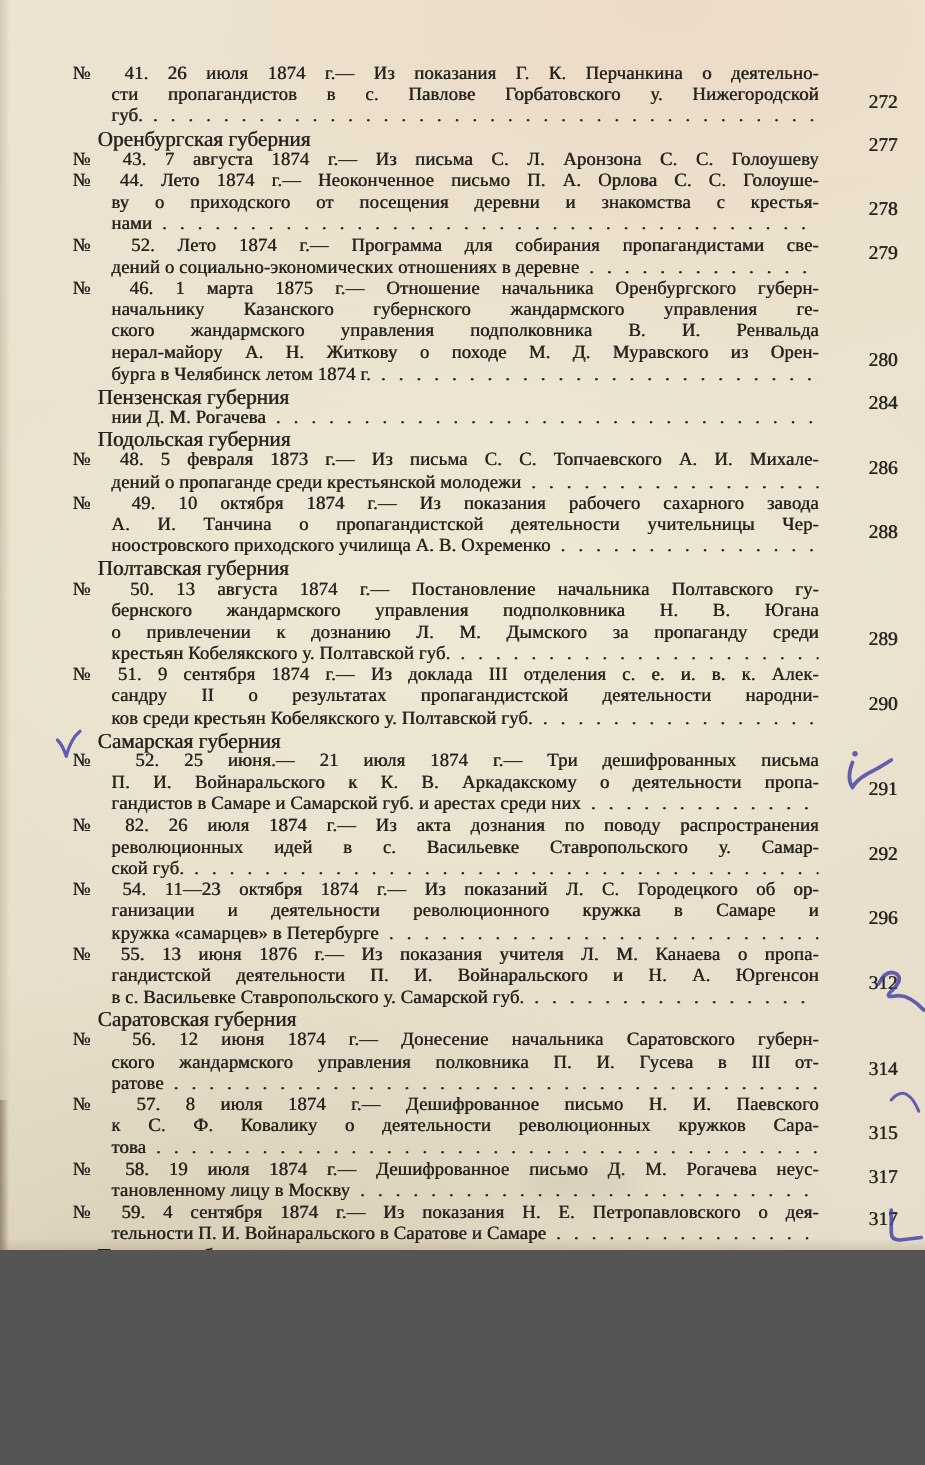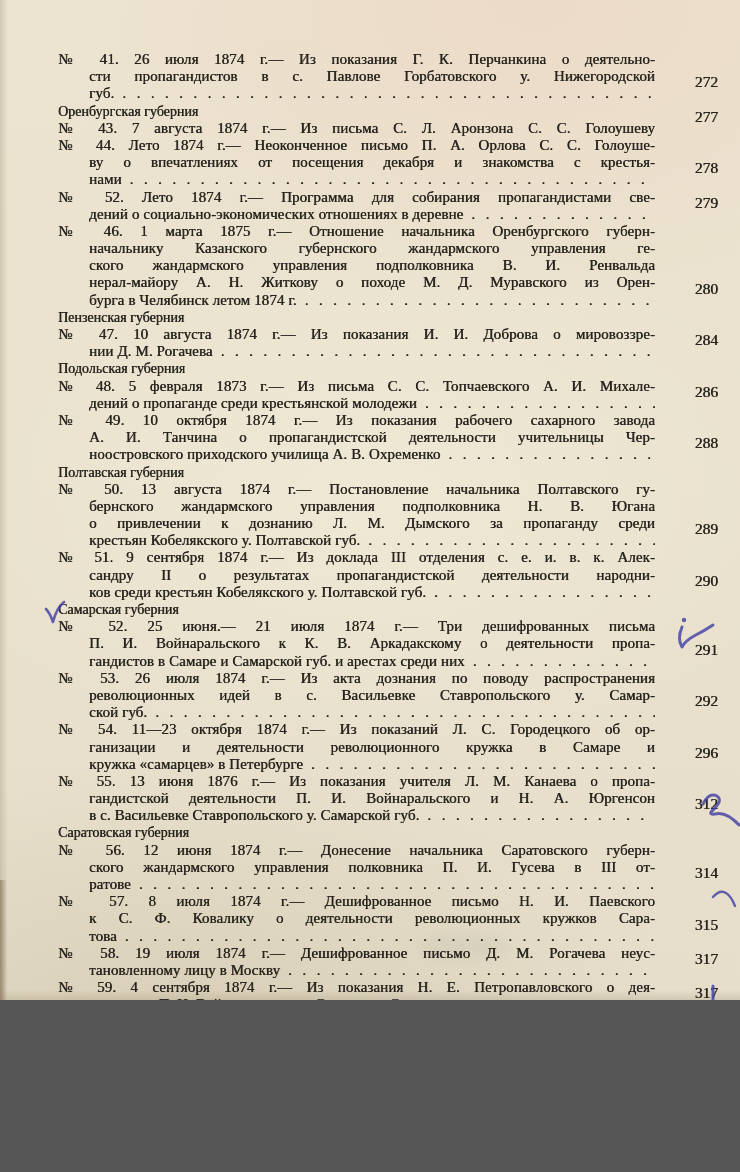--- a/index.html
+++ b/index.html
@@ -33,21 +33,21 @@
   .line{
     font-size:15px;line-height:17.2px;height:17.2px;
     letter-spacing:0.1px;
     text-align:justify;text-align-last:justify;
     overflow:hidden;white-space:normal;
   }
   .line.cont{padding-left:31px;}
   .line.lastdots{display:flex;align-items:baseline;text-align:left;text-align-last:auto;}
   .lastdots .t{white-space:nowrap;}
   .leader{flex:1;min-width:10px;overflow:hidden;white-space:nowrap;word-spacing:6.5px;margin-left:8px;}
-  .section-header{font-size:14px;line-height:17.2px;height:17.2px;text-align:left;text-align-last:auto;}
+  .section-header{font-size:17px;line-height:17.2px;height:17.2px;text-align:left;text-align-last:auto;margin-left:20px;}
   .pagenum{
     position:absolute;right:-63px;bottom:12px;width:58px;
     text-align:right;font-size:15.5px;line-height:17.2px;
   }
   .mark{position:absolute;pointer-events:none;}
   .mark svg{display:block;}
   .mark path{fill:none;stroke:#4341a6;stroke-width:3;stroke-linecap:round;stroke-linejoin:round;opacity:0.82;}
   .mark circle{fill:#4341a6;opacity:0.82;}
   .mark-blue-check{left:-14px;top:-2px;}
   .mark-blue-check path{stroke-width:2.6;}
@@ -77,21 +77,21 @@
       </div>
       <div class="row">
         <div class="section-header">Оренбургская губерния</div>
       </div>
       <div class="row entry">
         <div class="line">№ 43. 7 августа 1874 г.— Из письма С. Л. Аронзона С. С. Голоушеву</div>
         <span class="pagenum">277</span>
       </div>
       <div class="row entry">
         <div class="line">№ 44. Лето 1874 г.— Неоконченное письмо П. А. Орлова С. С. Голоуше-</div>
-        <div class="line cont">ву о впечатлениях от посещения декабря и знакомства с крестья-</div>
+        <div class="line cont">ву о приходского от посещения деревни и знакомства с крестья-</div>
         <div class="line lastdots cont">
           <span class="t">нами</span>
           <span class="leader"> . . . . . . . . . . . . . . . . . . . . . . . . . . . . . . . . . . . . . . . . . . . . . . . . . . . . . . . . . . . .</span>
         </div>
         <span class="pagenum">278</span>
       </div>
       <div class="row entry">
         <div class="line">№ 52. Лето 1874 г.— Программа для собирания пропагандистами све-</div>
         <div class="line lastdots cont">
           <span class="t">дений о социально-экономических отношениях в деревне</span>
@@ -107,21 +107,20 @@
         <div class="line lastdots cont">
           <span class="t">бурга в Челябинск летом 1874 г.</span>
           <span class="leader"> . . . . . . . . . . . . . . . . . . . . . . . . . . . . . . . . . . . . . . . . . . . . . . . . . . . . . . . . . . . .</span>
         </div>
         <span class="pagenum">280</span>
       </div>
       <div class="row">
         <div class="section-header">Пензенская губерния</div>
       </div>
       <div class="row entry">
-        <div class="line">№ 47. 10 августа 1874 г.— Из показания И. И. Доброва о мировоззре-</div>
         <div class="line lastdots cont">
           <span class="t">нии Д. М. Рогачева</span>
           <span class="leader"> . . . . . . . . . . . . . . . . . . . . . . . . . . . . . . . . . . . . . . . . . . . . . . . . . . . . . . . . . . . .</span>
         </div>
         <span class="pagenum">284</span>
       </div>
       <div class="row">
         <div class="section-header">Подольская губерния</div>
       </div>
       <div class="row entry">
@@ -180,21 +179,21 @@
         </div>
         <span class="pagenum">291</span>
         <span class="mark mark-blue-i-squiggle">
     <svg width="48" height="42" viewBox="0 0 48 42">
             <circle cx="15" cy="6" r="2.2"></circle>
             <path d="M13 13 Q8 25 13 33 Q16 27 25 22 Q35 17 44 11"></path>
           </svg>
   </span>
       </div>
       <div class="row entry">
-        <div class="line">№ 53. 26 июля 1874 г.— Из акта дознания по поводу распространения</div>
+        <div class="line">№ 82. 26 июля 1874 г.— Из акта дознания по поводу распространения</div>
         <div class="line cont">революционных идей в с. Васильевке Ставропольского у. Самар-</div>
         <div class="line lastdots cont">
           <span class="t">ской губ.</span>
           <span class="leader"> . . . . . . . . . . . . . . . . . . . . . . . . . . . . . . . . . . . . . . . . . . . . . . . . . . . . . . . . . . . .</span>
         </div>
         <span class="pagenum">292</span>
       </div>
       <div class="row entry">
         <div class="line">№ 54. 11—23 октября 1874 г.— Из показаний Л. С. Городецкого об ор-</div>
         <div class="line cont">ганизации и деятельности революционного кружка в Самаре и</div>

